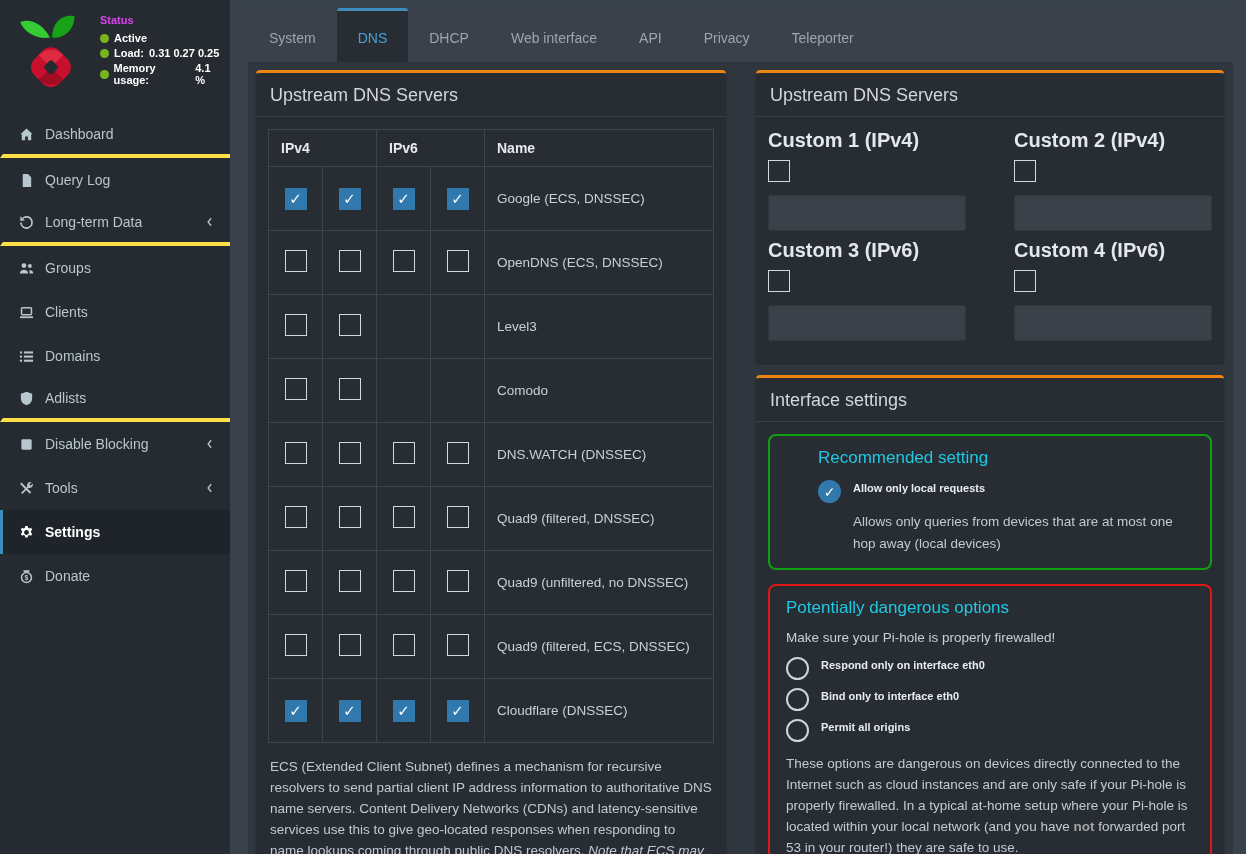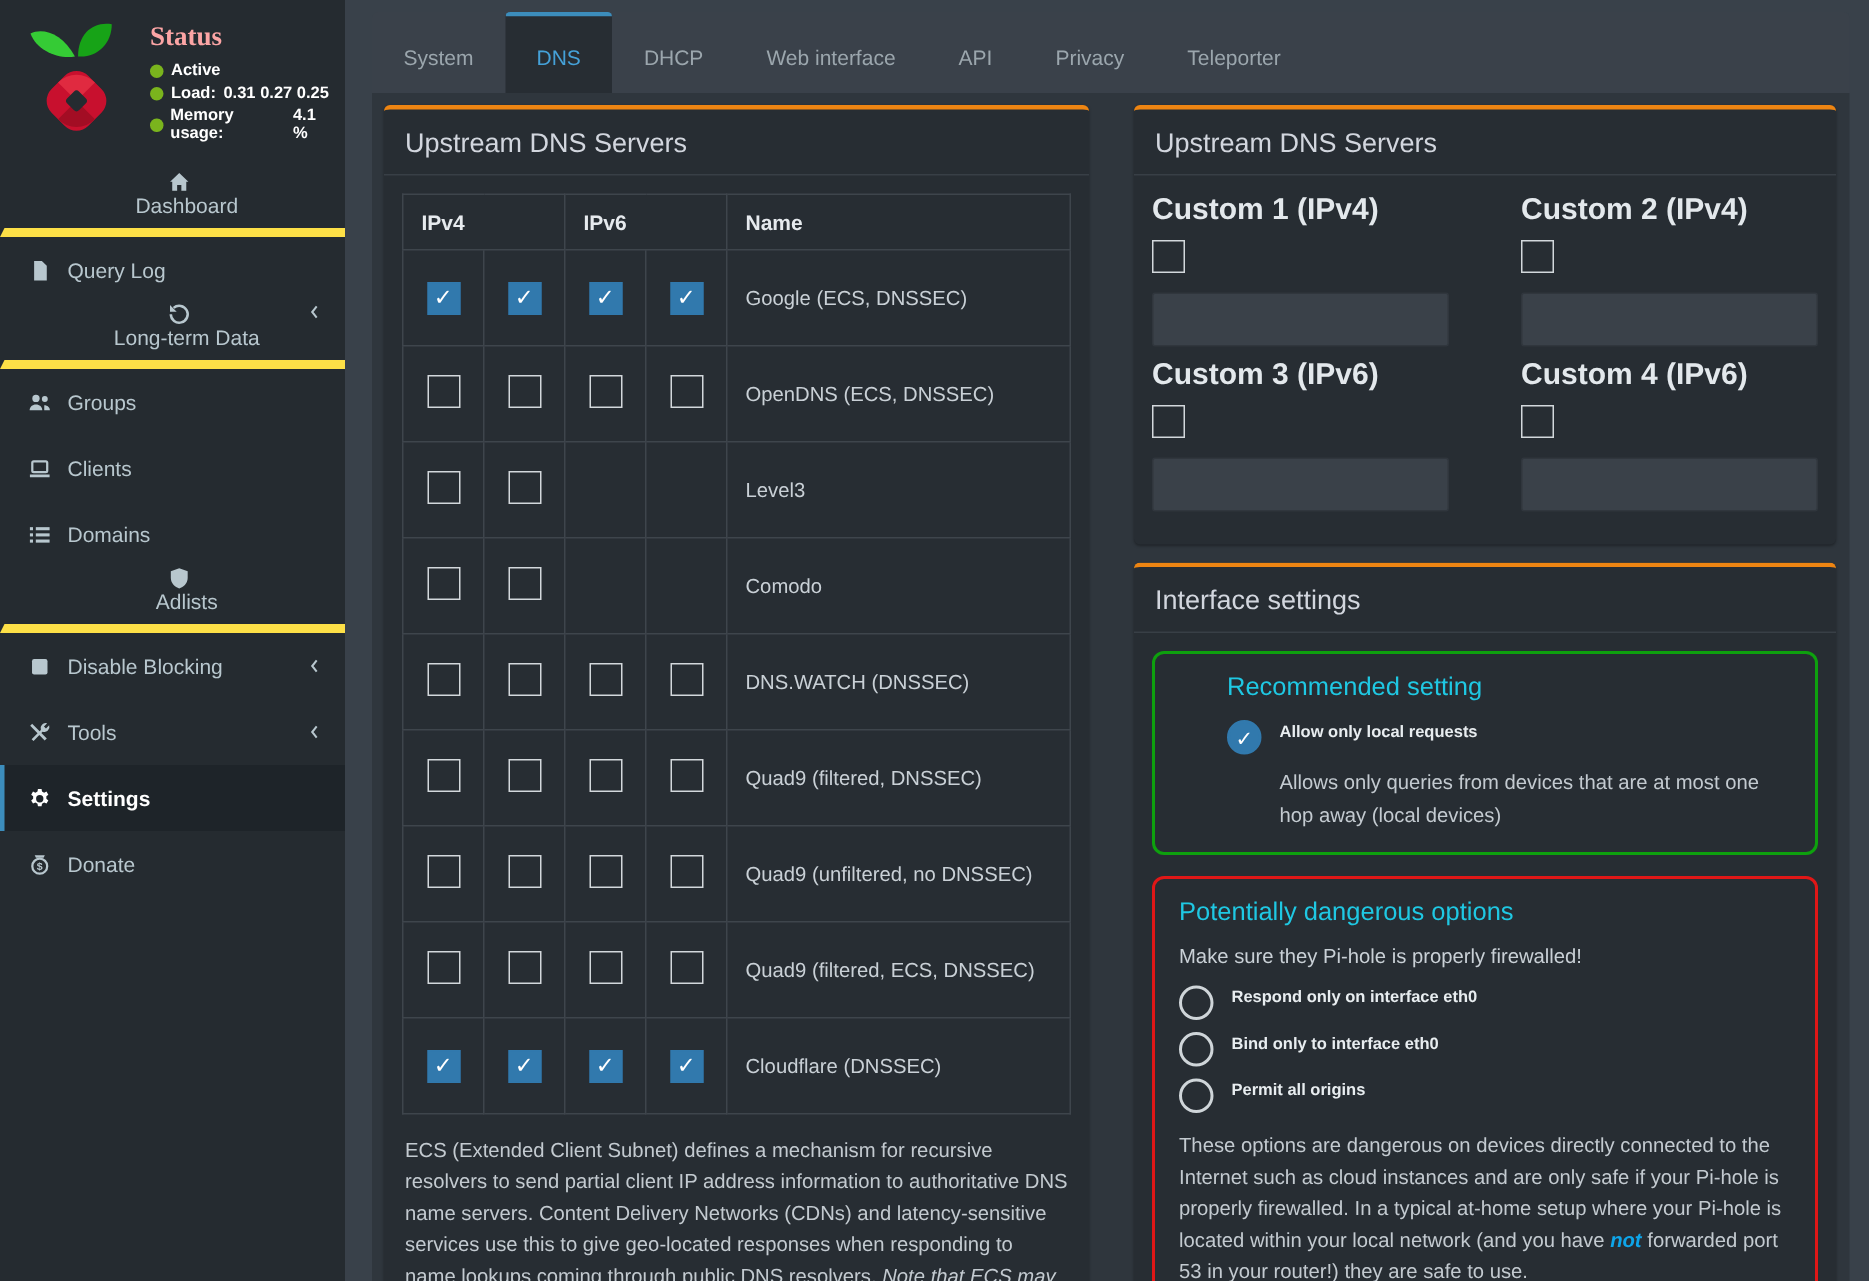--- a/index.html
+++ b/index.html
@@ -6,26 +6,26 @@
   html,body { width:1246px; height:854px; overflow:hidden; }
   body {
     font-family:"Liberation Sans","DejaVu Sans",sans-serif;
     font-size:14px; color:#c9d0d6; background:#39414a; display:flex;
   }
   
   .sidebar { width:230px; min-width:230px; background:#252b30; height:854px; display:flex; flex-direction:column; }
   .status-box { display:flex; padding:10px 8px 12px 8px; gap:6px; }
   .logo { width:86px; min-width:86px; display:flex; align-items:flex-start; justify-content:center; }
   .status-text { padding-top:4px; }
-  .status-title { color:#fca5a5; font-weight:bold; font-size:18px; margin-bottom:6px;font-family:Liberation Serif, serif; }
+  .status-title { color:#d946ef; font-weight:bold; font-size:11px; margin-bottom:6px; }
   .status-row { display:flex; align-items:center; gap:5px; font-size:11px; color:#fff; margin-bottom:3px; font-weight:bold; }
   .dot { width:9px; height:9px; border-radius:50%; background:var(--status-green,#7ab41d); display:inline-block; }
   .menu { display:flex; flex-direction:column; }
   .menu-item { display:flex; align-items:center; height:44px; padding-left:16px; color:#b8c7ce; cursor:pointer; position:relative; border-left:3px solid transparent; }
-  .menu-item.divider { border-bottom:6px solid #fde047;flex-direction:column; }
+  .menu-item.divider { border-bottom:4px solid #fde047; }
   .menu-item.active { background:#1e2429; border-left:3px solid var(--blue-accent,#3c8dbc); color:#fff; font-weight:bold; }
   .menu-item .mi-icon { width:26px; display:flex; align-items:center; color:inherit; }
   .menu-item .mi-icon svg { width:15px; height:15px; fill:currentColor; }
   .menu-item .chev { position:absolute; right:14px; display:flex; }
   .menu-item .chev svg { width:12px; height:12px; }
   
   .content { flex:1; display:flex; flex-direction:column; padding:8px 13px 0 18px; }
   .tabs { display:flex; background:#3a414a; border-radius:4px 4px 0 0; height:54px; }
   .tab { padding:0 21px; line-height:54px; color:#9ba6ad; cursor:pointer; border-top:3px solid transparent; border-radius:3px 3px 0 0; }
   .tab.active { background:#272d33; color:var(--tab-active-text,#45a1d8); border-top:3px solid var(--blue-accent,#3c8dbc); }
@@ -59,21 +59,21 @@
   
   .opt-box { border-radius:8px; padding:12px 16px 14px 16px; margin-bottom:14px; }
   .opt-box.green { border:2px solid var(--green-border,#0ea00e);padding-left:48px; }
   .opt-box.red { border:2px solid var(--red-border,#e01717); }
   .opt-heading { color:var(--cyan-heading,#1fc8e3); font-size:17px; font-weight:normal; margin-bottom:12px; }
   .opt-row { display:flex; align-items:flex-start; gap:12px; margin-bottom:8px; }
   .opt-label { font-weight:bold; color:#e8edf0; padding-top:2px; font-size:11px; }
   .opt-desc { margin-left:35px; color:#c3cad0; font-size:13.5px; line-height:1.6; }
   .warn-line { color:#c9d0d6; font-size:13.5px; margin-bottom:12px; }
   .danger-note { margin-top:12px; color:#c3cad0; font-size:13.5px; line-height:1.55; }
-  .danger-note b { color:#0ea5e9;font-style:italic; }
+  .danger-note b { color:#a3a3a3; }
 </style>
 </head>
 <body>
 
 <aside class="sidebar">
   <div class="status-box">
     <div class="logo">
       <svg width="78" height="92" viewBox="0 0 70 90">
         <path d="M34 27 C26 12 13 8 5 12 C9 23 23 29 34 27 Z" fill="#35cb35"></path>
         <path d="M36 27 C36 12 46 4 58 6 C58 19 48 28 36 27 Z" fill="#17a317"></path>
@@ -349,21 +349,21 @@
             <h4 class="opt-heading">Recommended setting</h4>
             <div class="opt-row">
               <span class="radio checked">✓</span>
               <span class="opt-label">Allow only local requests</span>
             </div>
             <div class="opt-desc">Allows only queries from devices that are at most one hop away (local devices)</div>
           </div>
 
           <div class="opt-box red">
             <h4 class="opt-heading">Potentially dangerous options</h4>
-            <div class="warn-line">Make sure they Pi-hole is properly firewalled!</div>
+            <div class="warn-line">Make sure your Pi-hole is properly firewalled!</div>
             <div id="danger-options">
                 <div class="opt-row">
                   <span class="radio"></span>
                   <span class="opt-label">Respond only on interface eth0</span>
                 </div>
                 <div class="opt-row">
                   <span class="radio"></span>
                   <span class="opt-label">Bind only to interface eth0</span>
                 </div>
                 <div class="opt-row">

